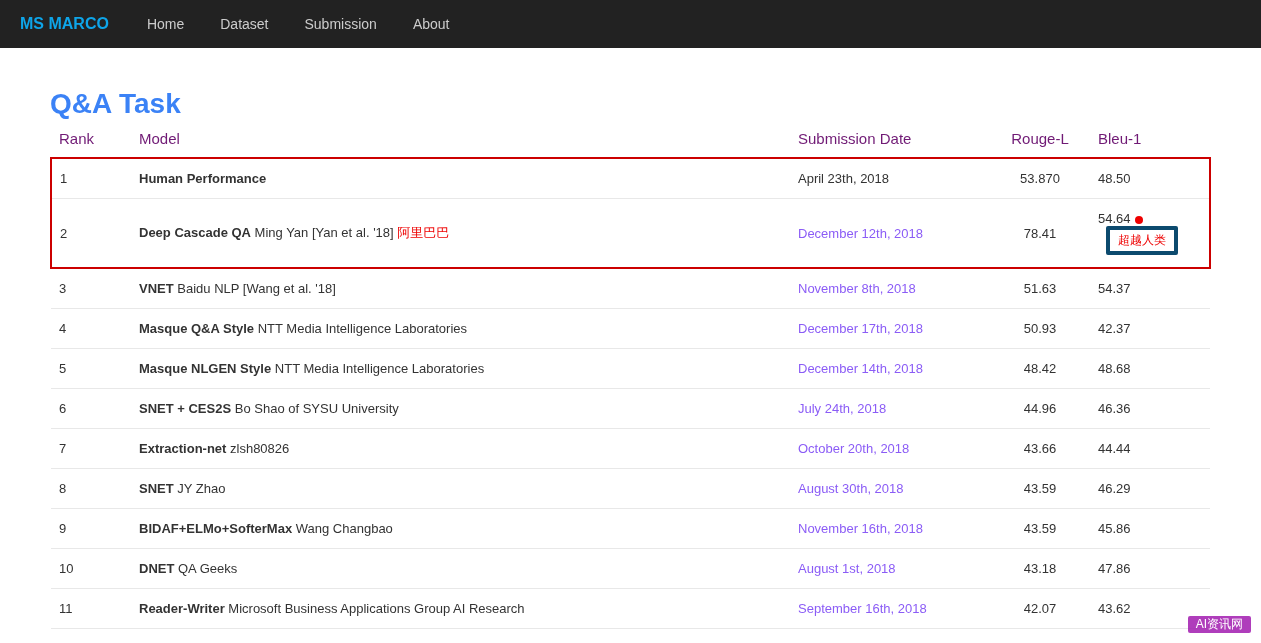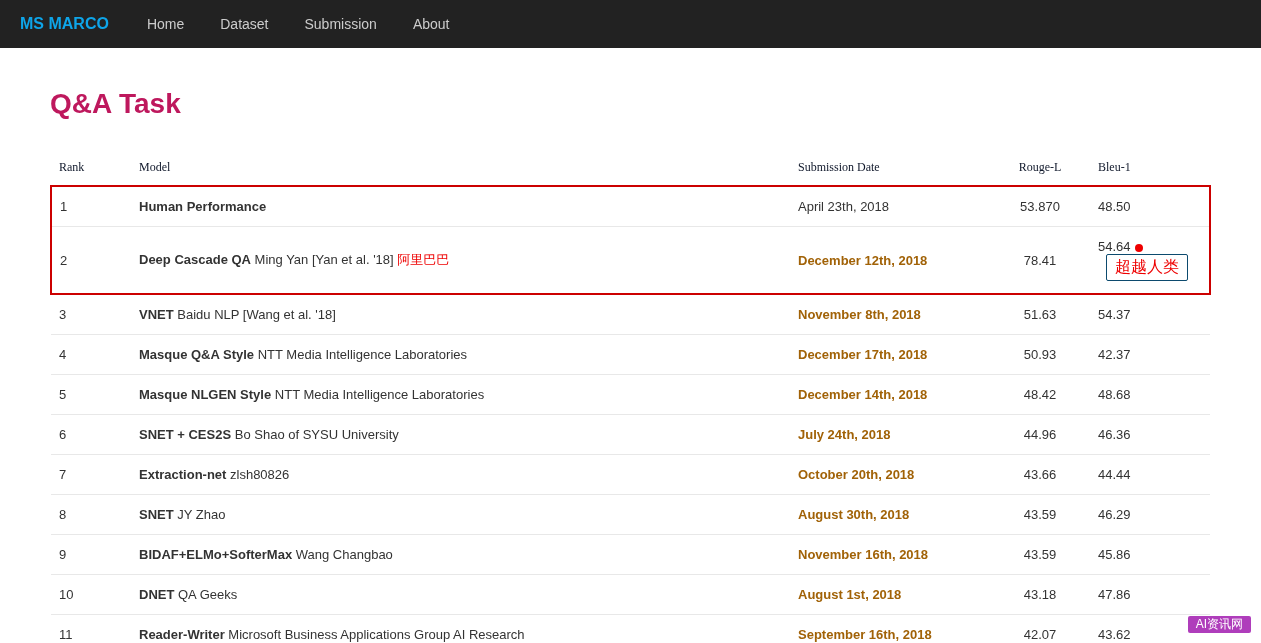--- a/index.html
+++ b/index.html
@@ -41,78 +41,76 @@
     }
 
     
     .main-content {
       padding: 40px 50px;
     }
 
     .page-title {
       font-size: 28px;
       font-weight: bold;
-      margin-bottom: 30px;
-      color: #be185d;
+      color: #3b82f6;
     }
 
     
     table {
       width: 100%;
       border-collapse: collapse;
     }
     thead tr {
       border-bottom: 2px solid #ccc;
     }
     thead th {
       text-align: left;
       padding: 10px 8px;
-      font-size: 12px;
-      color: #0f172a;
+      font-size: 15px;
+      color: #701a75;
       font-weight: normal;
-      font-family: Liberation Serif, serif;
     }
     tbody tr {
       border-bottom: 1px solid #e8e8e8;
     }
     tbody td {
       padding: 12px 8px;
       font-size: 13px;
       vertical-align: middle;
     }
 
     .rank-col { width: 80px; }
     .model-col { }
     .date-col { width: 200px; }
     .rouge-col { width: 100px; text-align: center; }
     .bleu-col { width: 120px; text-align: left; }
 
     .model-bold { font-weight: bold; }
     .model-normal { font-weight: normal; color: #333; }
 
-    .date-link { color: #a16207; text-decoration: none; font-weight: bold; }
+    .date-link { color: #8b5cf6; text-decoration: none; }
 
     
     .red-dot {
       display: inline-block;
       width: 8px;
       height: 8px;
       background: #e00;
       border-radius: 50%;
       margin-left: 4px;
       vertical-align: middle;
     }
 
     
     .exceed-badge {
       display: inline-block;
       background: #fff;
-      border: 1px solid #0c4a6e;
+      border: 4px solid #0c4a6e;
       color: #e00;
-      font-size: 16px;
+      font-size: 12px;
       padding: 2px 8px;
       border-radius: 2px;
       margin-left: 8px;
       white-space: nowrap;
       vertical-align: middle;
     }
 
     
     .cn-red { color: #e00; }
 

